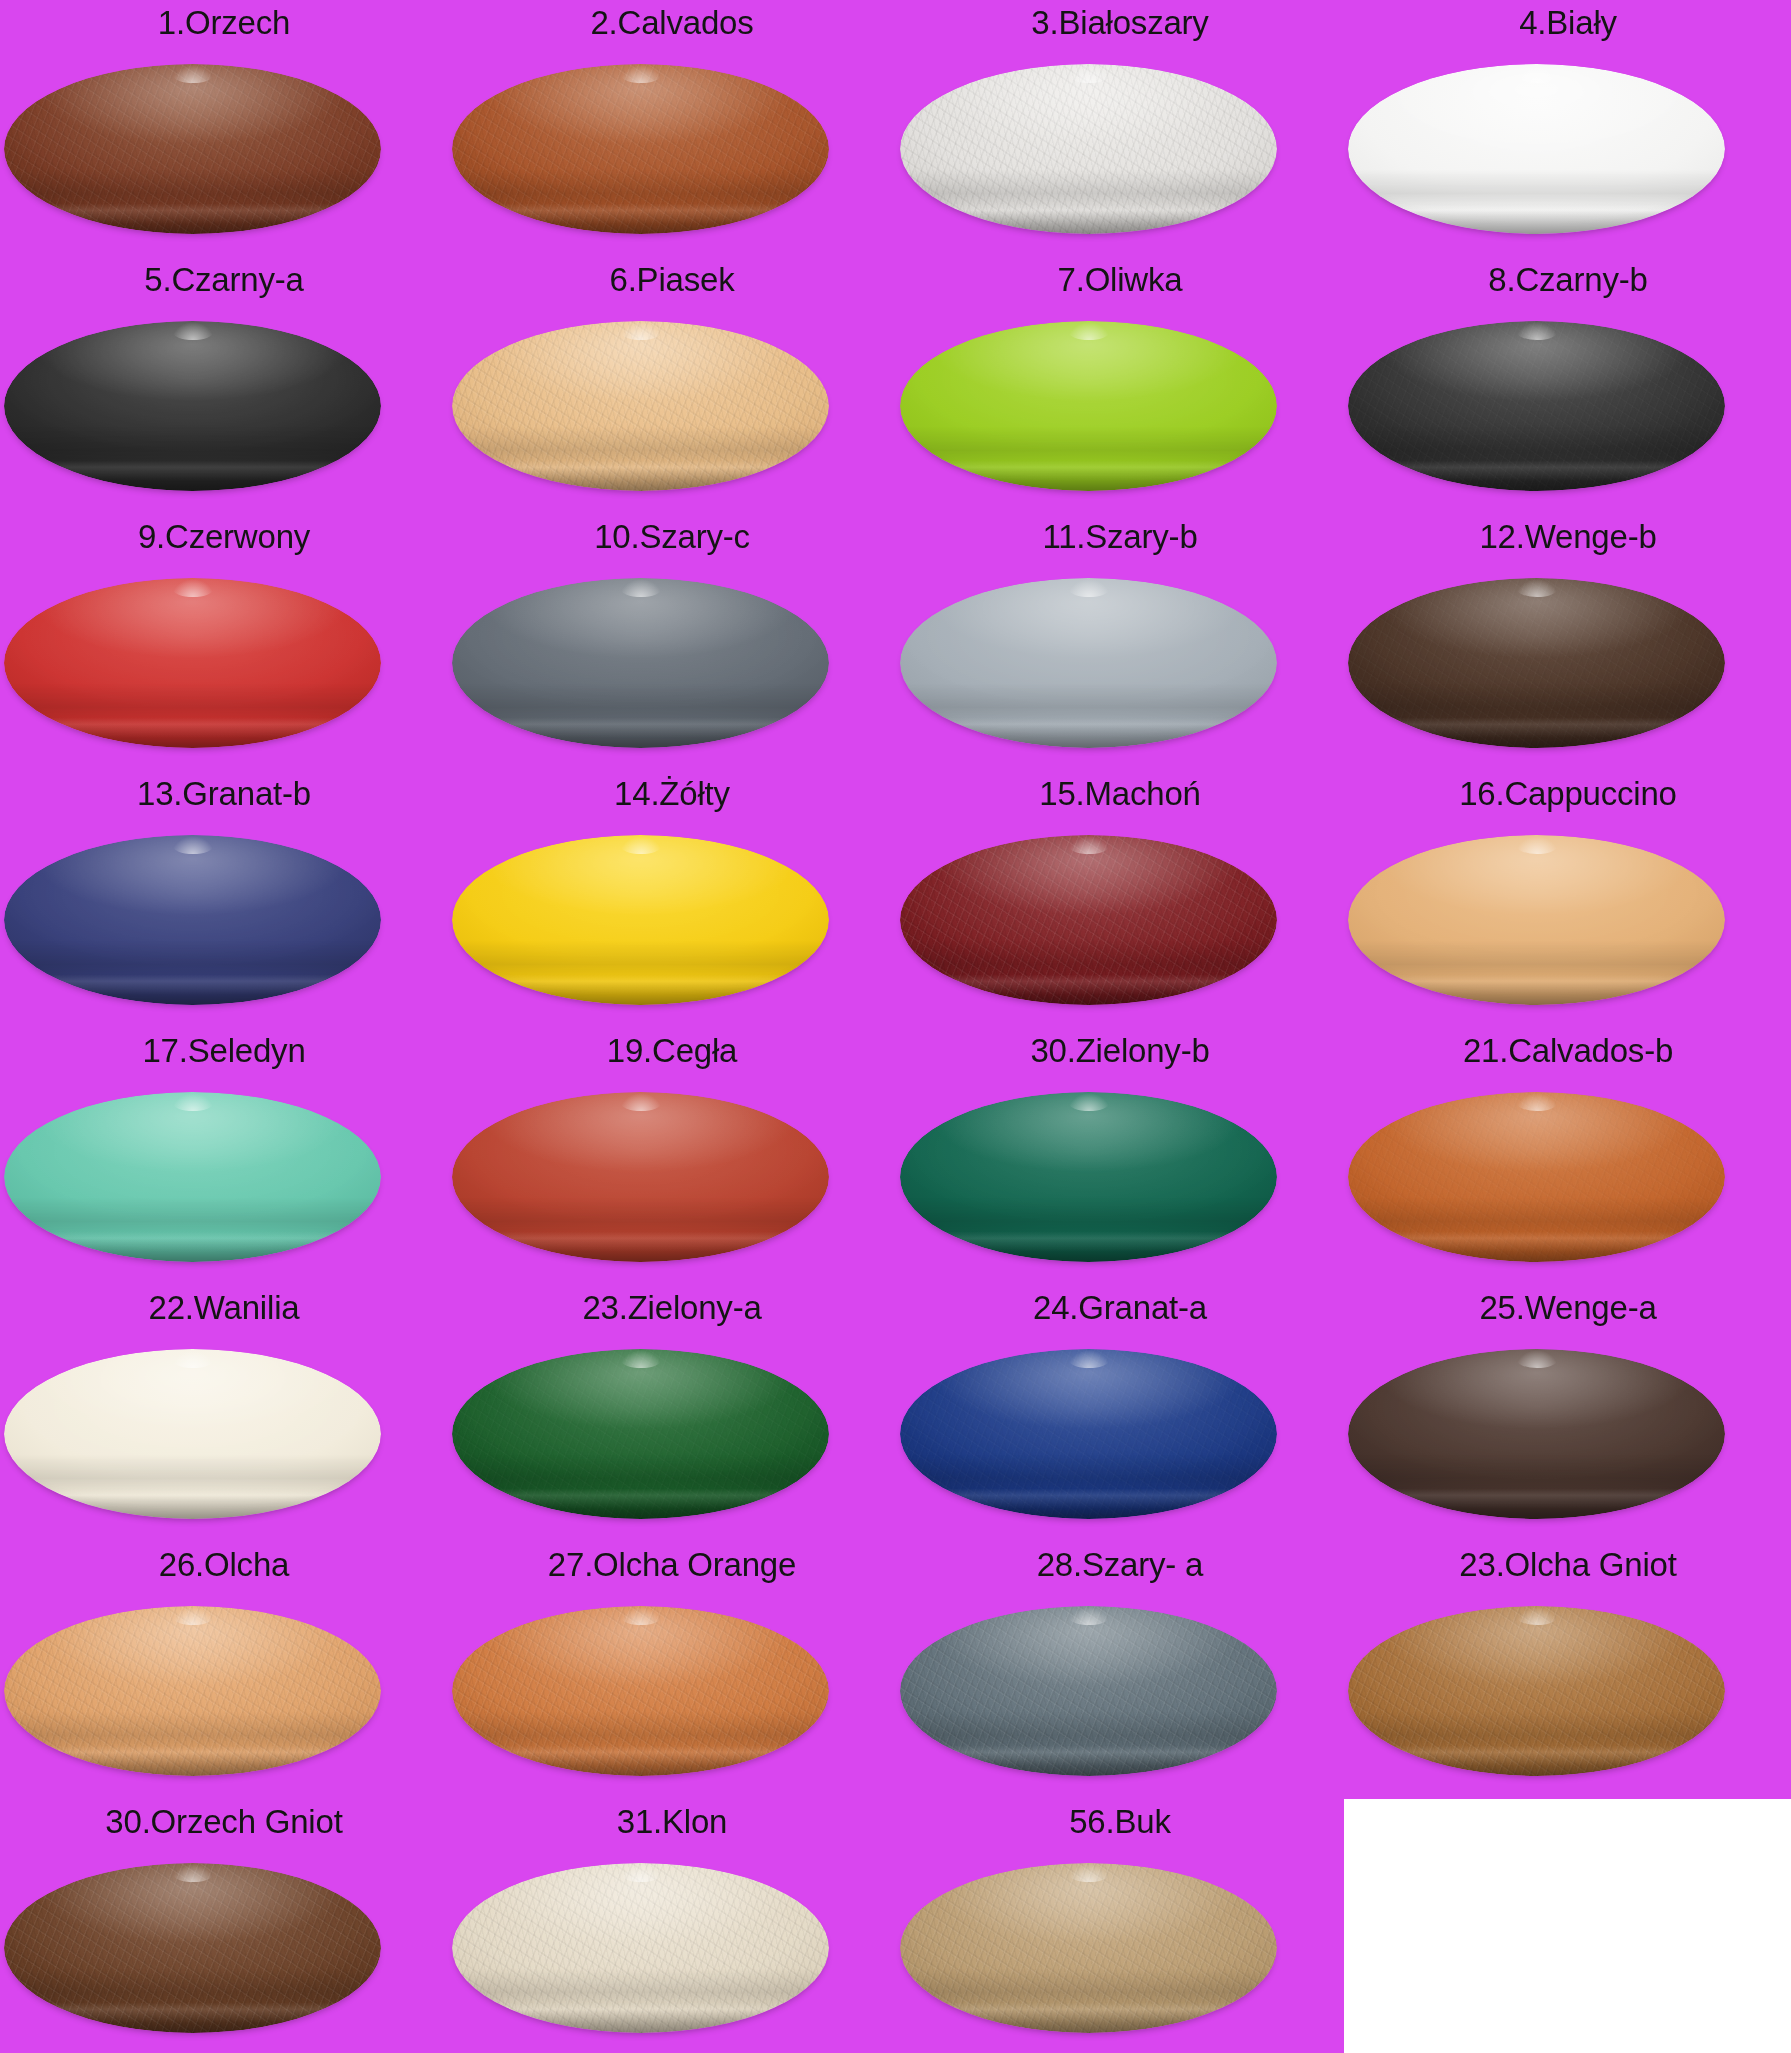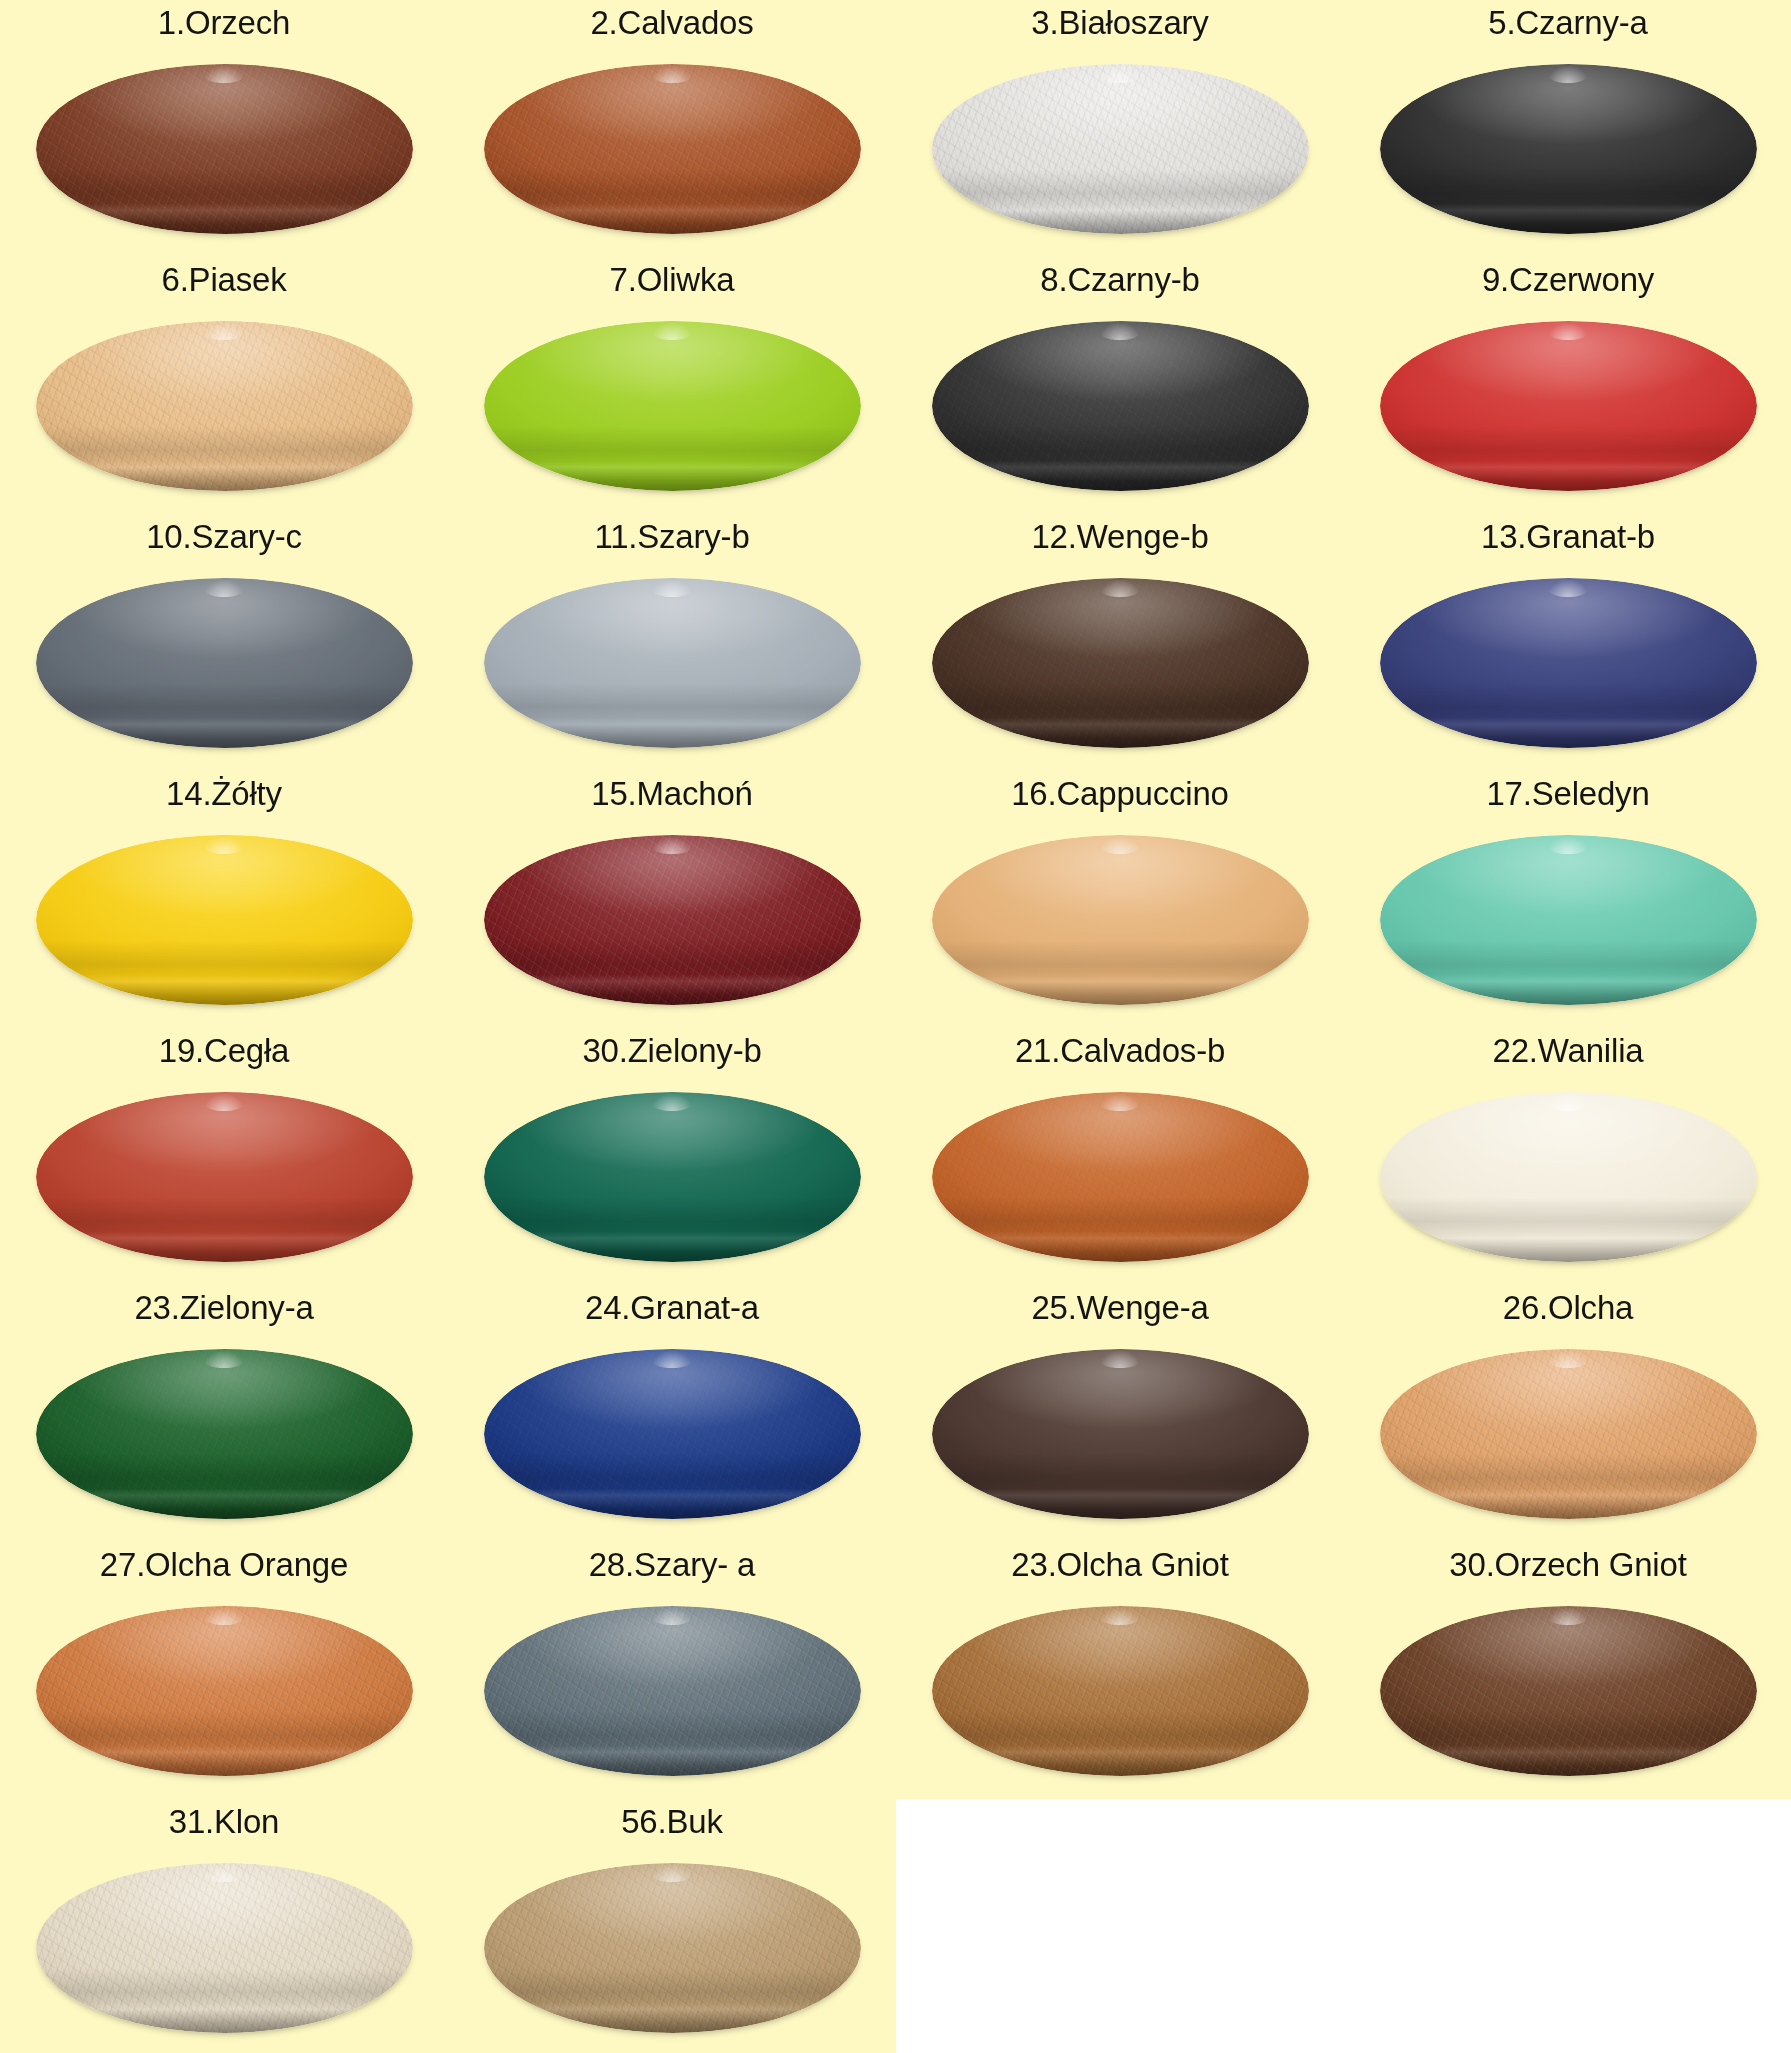--- a/index.html
+++ b/index.html
@@ -16,24 +16,23 @@
     grid-template-columns: repeat(4, 1fr);
     grid-template-rows: repeat(8, 257px);
     width: 1792px;
     height: 2053px;
     background: #ffffff;
   }
   .swatch-cell {
     position: relative;
     display: flex;
     flex-direction: column;
-    align-items: center;
     justify-content: flex-start;
     padding-top: 4.8px;
-    background: #fef9c3;
+    background: #d946ef;
   }
   .swatch-label {
     font-size: 33px;
     line-height: 1.08;
     color: #141414;
     letter-spacing: -0.2px;
     white-space: nowrap;
     font-weight: 400;
     text-align: center;
     height: 42px;
@@ -165,20 +164,32 @@
         <div class="swatch-disc tex-heavy">
           <div class="body" style="background: radial-gradient(90% 105% at 50% 22%, rgb(236, 234, 231) 0%, rgb(227, 225, 222) 52%, rgb(201, 198, 194) 100%);"></div>
           <div class="grain"></div>
           <div class="sheen"></div>
           <div class="rim"></div>
           <div class="seam"></div>
         </div>
       </div>
     </div>
     <div class="swatch-cell">
+      <div class="swatch-label">4.Biały</div>
+      <div class="swatch-disc-wrap">
+        <div class="swatch-disc tex-smooth">
+          <div class="body" style="background: radial-gradient(90% 105% at 50% 22%, rgb(251, 251, 251) 0%, rgb(244, 244, 243) 52%, rgb(226, 226, 225) 100%);"></div>
+          <div class="grain"></div>
+          <div class="sheen"></div>
+          <div class="rim"></div>
+          <div class="seam"></div>
+        </div>
+      </div>
+    </div>
+    <div class="swatch-cell">
       <div class="swatch-label">5.Czarny-a</div>
       <div class="swatch-disc-wrap">
         <div class="swatch-disc tex-smooth">
           <div class="body" style="background: radial-gradient(90% 105% at 50% 22%, rgb(58, 58, 58) 0%, rgb(46, 46, 46) 52%, rgb(27, 27, 27) 100%);"></div>
           <div class="grain"></div>
           <div class="sheen"></div>
           <div class="rim"></div>
           <div class="seam"></div>
         </div>
       </div>

